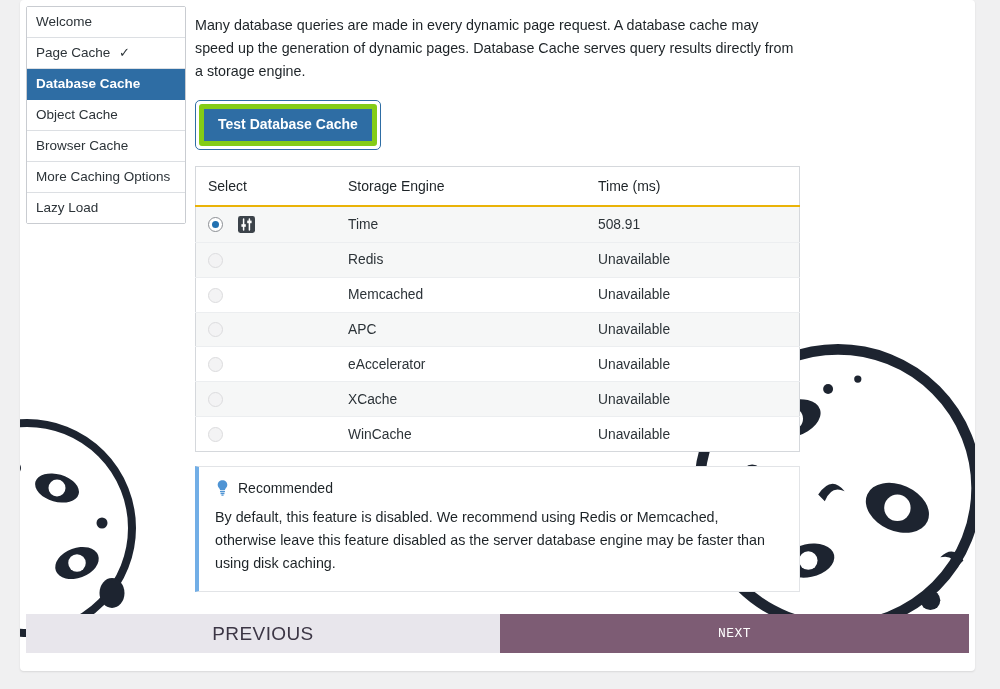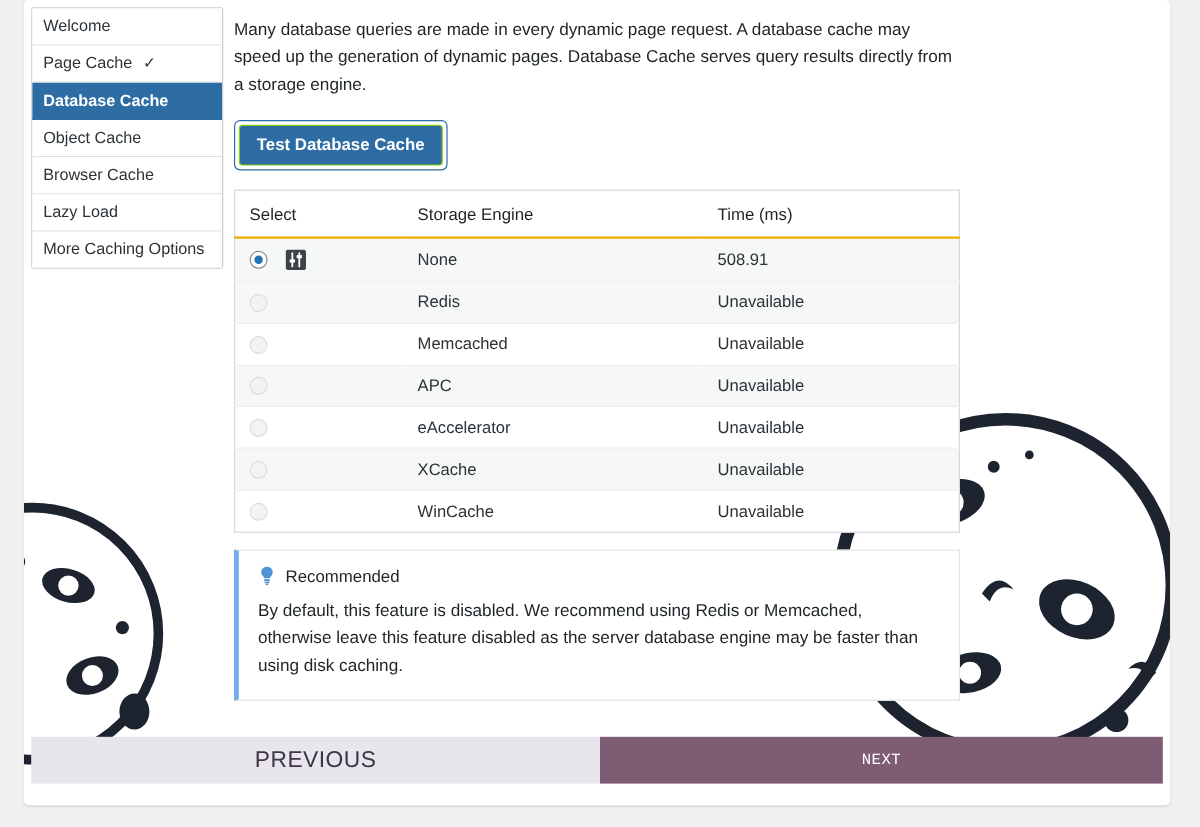--- a/index.html
+++ b/index.html
@@ -81,21 +81,21 @@
     margin-top: 17px;
     display: inline-block;
     padding: 3px;
     border: 1px solid #2e6da4;
     border-radius: 5px;
   }
   .test-btn {
     display: block;
     background: #2e6da4;
     color: #fff;
-    border: 1px solid #84cc16;
+    border: 5px solid #84cc16;
     border-radius: 3px;
     font-family: "Liberation Sans", sans-serif;
     font-size: 14px;
     font-weight: bold;
     padding: 8px 14px;
     cursor: pointer;
     line-height: 1.1;
   }
 
   
@@ -289,24 +289,24 @@
     <div class="nav-item active">
       <span>Database Cache</span>
     </div>
     <div class="nav-item">
       <span>Object Cache</span>
     </div>
     <div class="nav-item">
       <span>Browser Cache</span>
     </div>
     <div class="nav-item">
+      <span>More Caching Options</span>
+    </div>
+    <div class="nav-item">
       <span>Lazy Load</span>
-    </div>
-    <div class="nav-item">
-      <span>More Caching Options</span>
     </div>
   </div>
 
   <div class="content">
 
     <p class="intro">Many database queries are made in every dynamic page request. A database cache may speed up the generation of dynamic pages. Database Cache serves query results directly from a storage engine.</p>
 
     <div class="test-btn-wrap">
       <button class="test-btn">Test Database Cache</button>
     </div>
@@ -329,21 +329,21 @@
                 <rect x="0" y="0" width="17" height="17" rx="2.4" fill="#3c434a"></rect>
                 <g stroke="#ffffff" stroke-width="1.5" stroke-linecap="round">
                   <line x1="5.6" y1="3" x2="5.6" y2="14"></line>
                   <line x1="11.4" y1="3" x2="11.4" y2="14"></line>
                 </g>
                 <rect x="3.4" y="8.2" width="4.4" height="2.6" fill="#ffffff"></rect>
                 <rect x="9.2" y="4.6" width="4.4" height="2.6" fill="#ffffff"></rect>
               </svg>
             </span>
           </td>
-          <td>None</td>
+          <td>Time</td>
           <td class="time-cell">
             <span>508.91</span>
           </td>
         </tr>
 
 
         <tr class="alt">
           <td>
             <span class="radio disabled"></span>
           </td>

